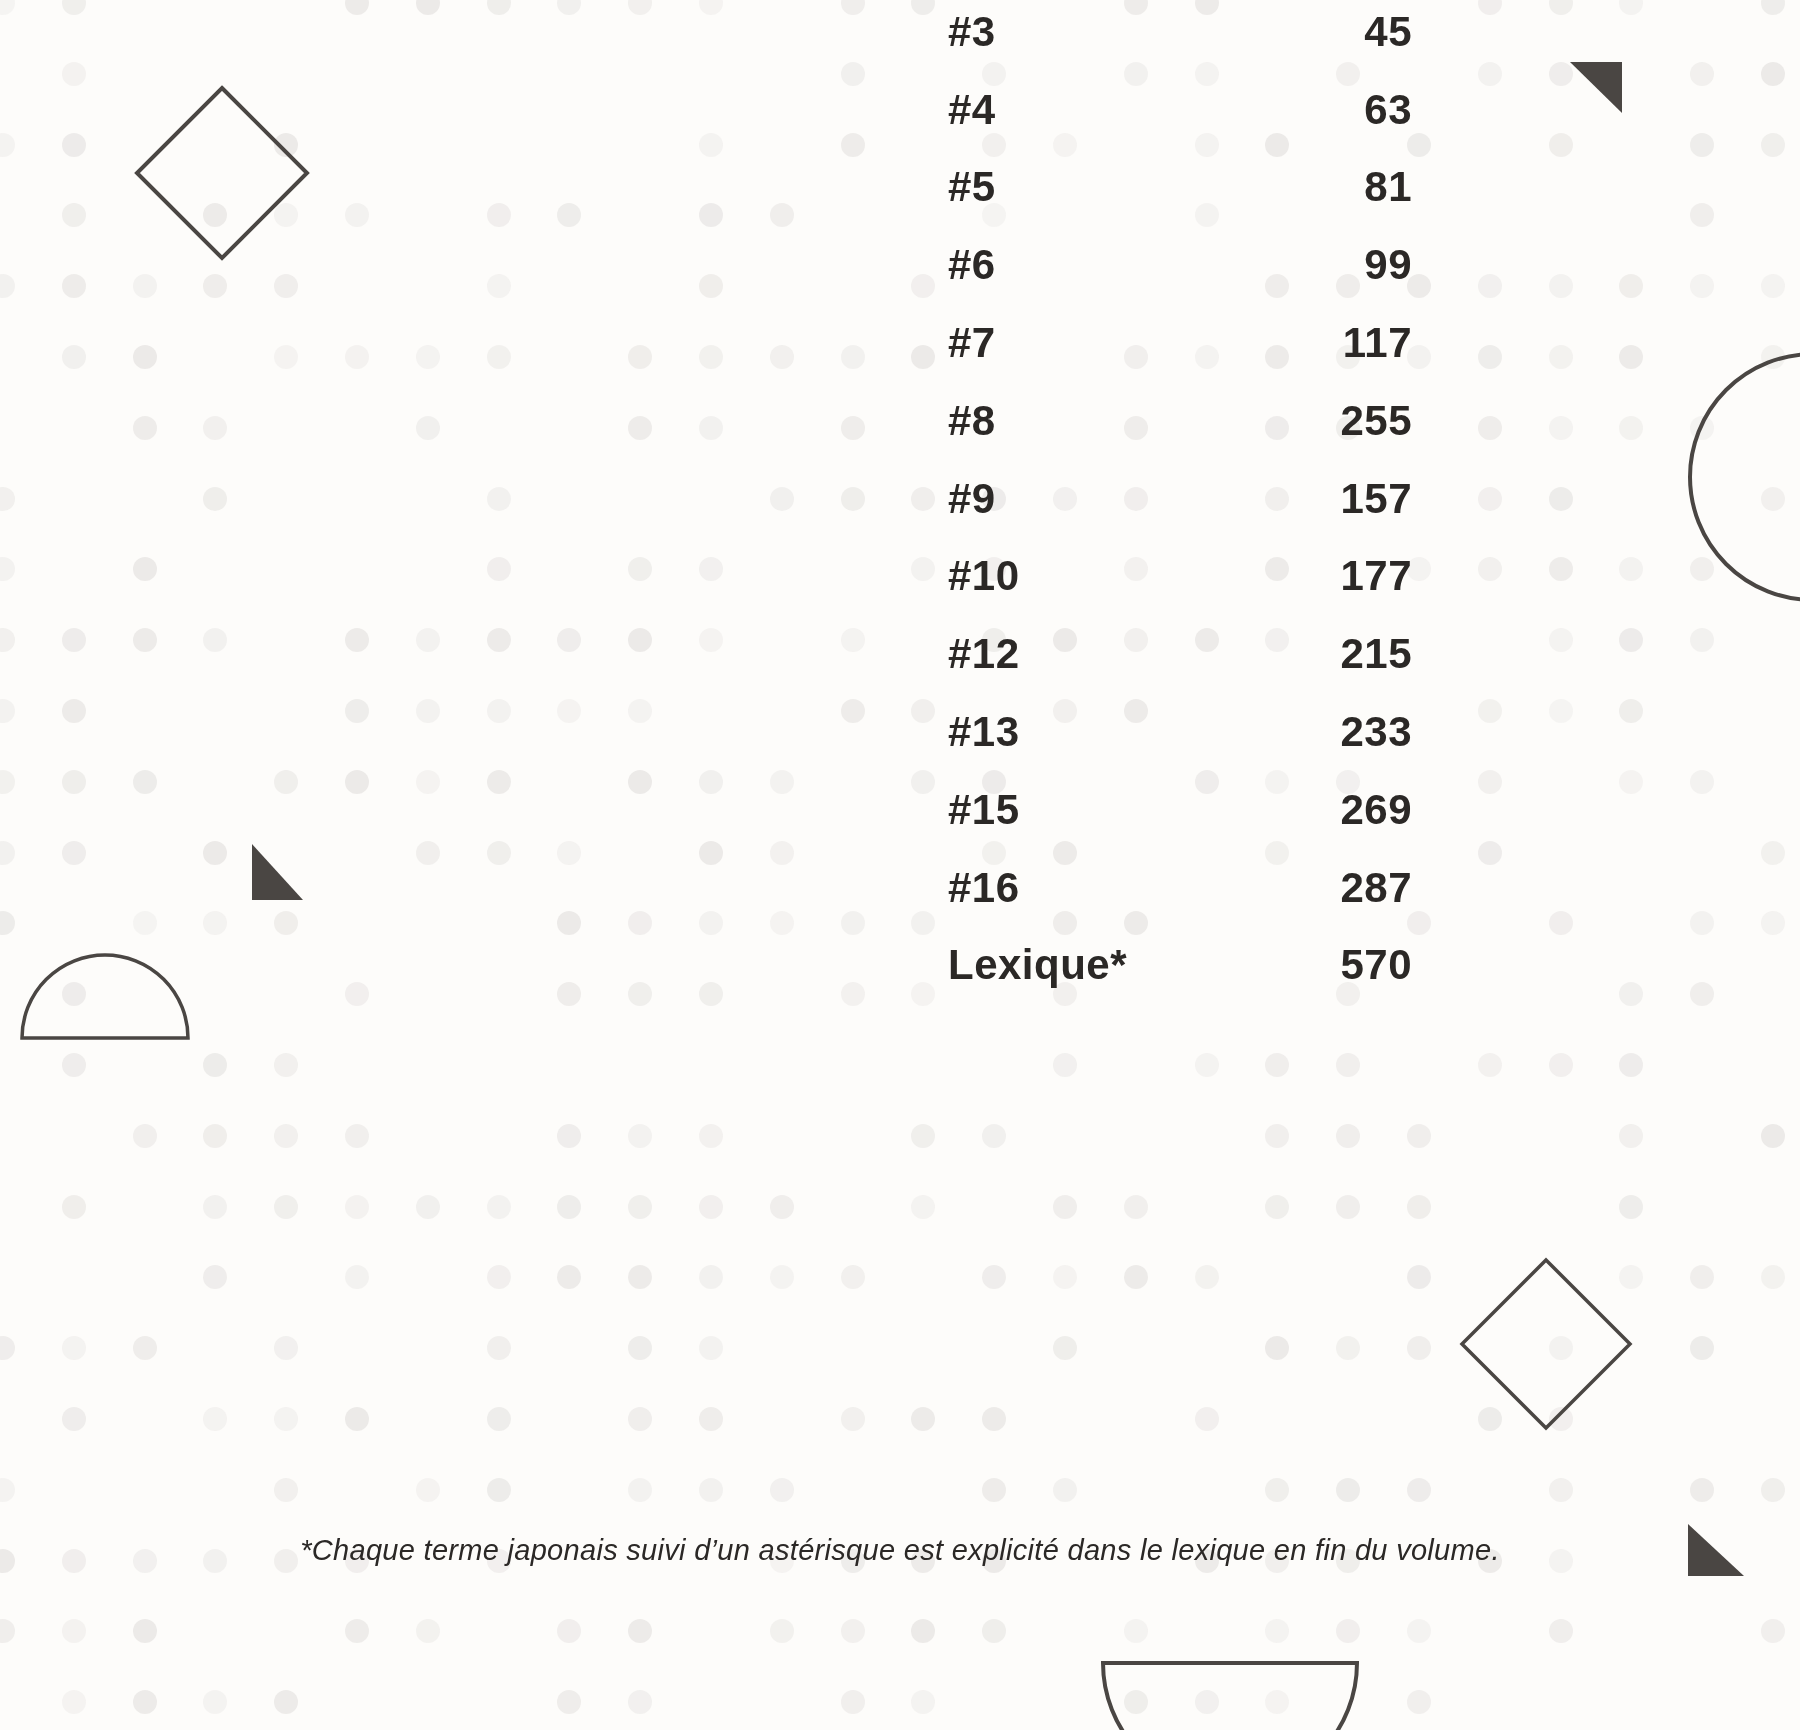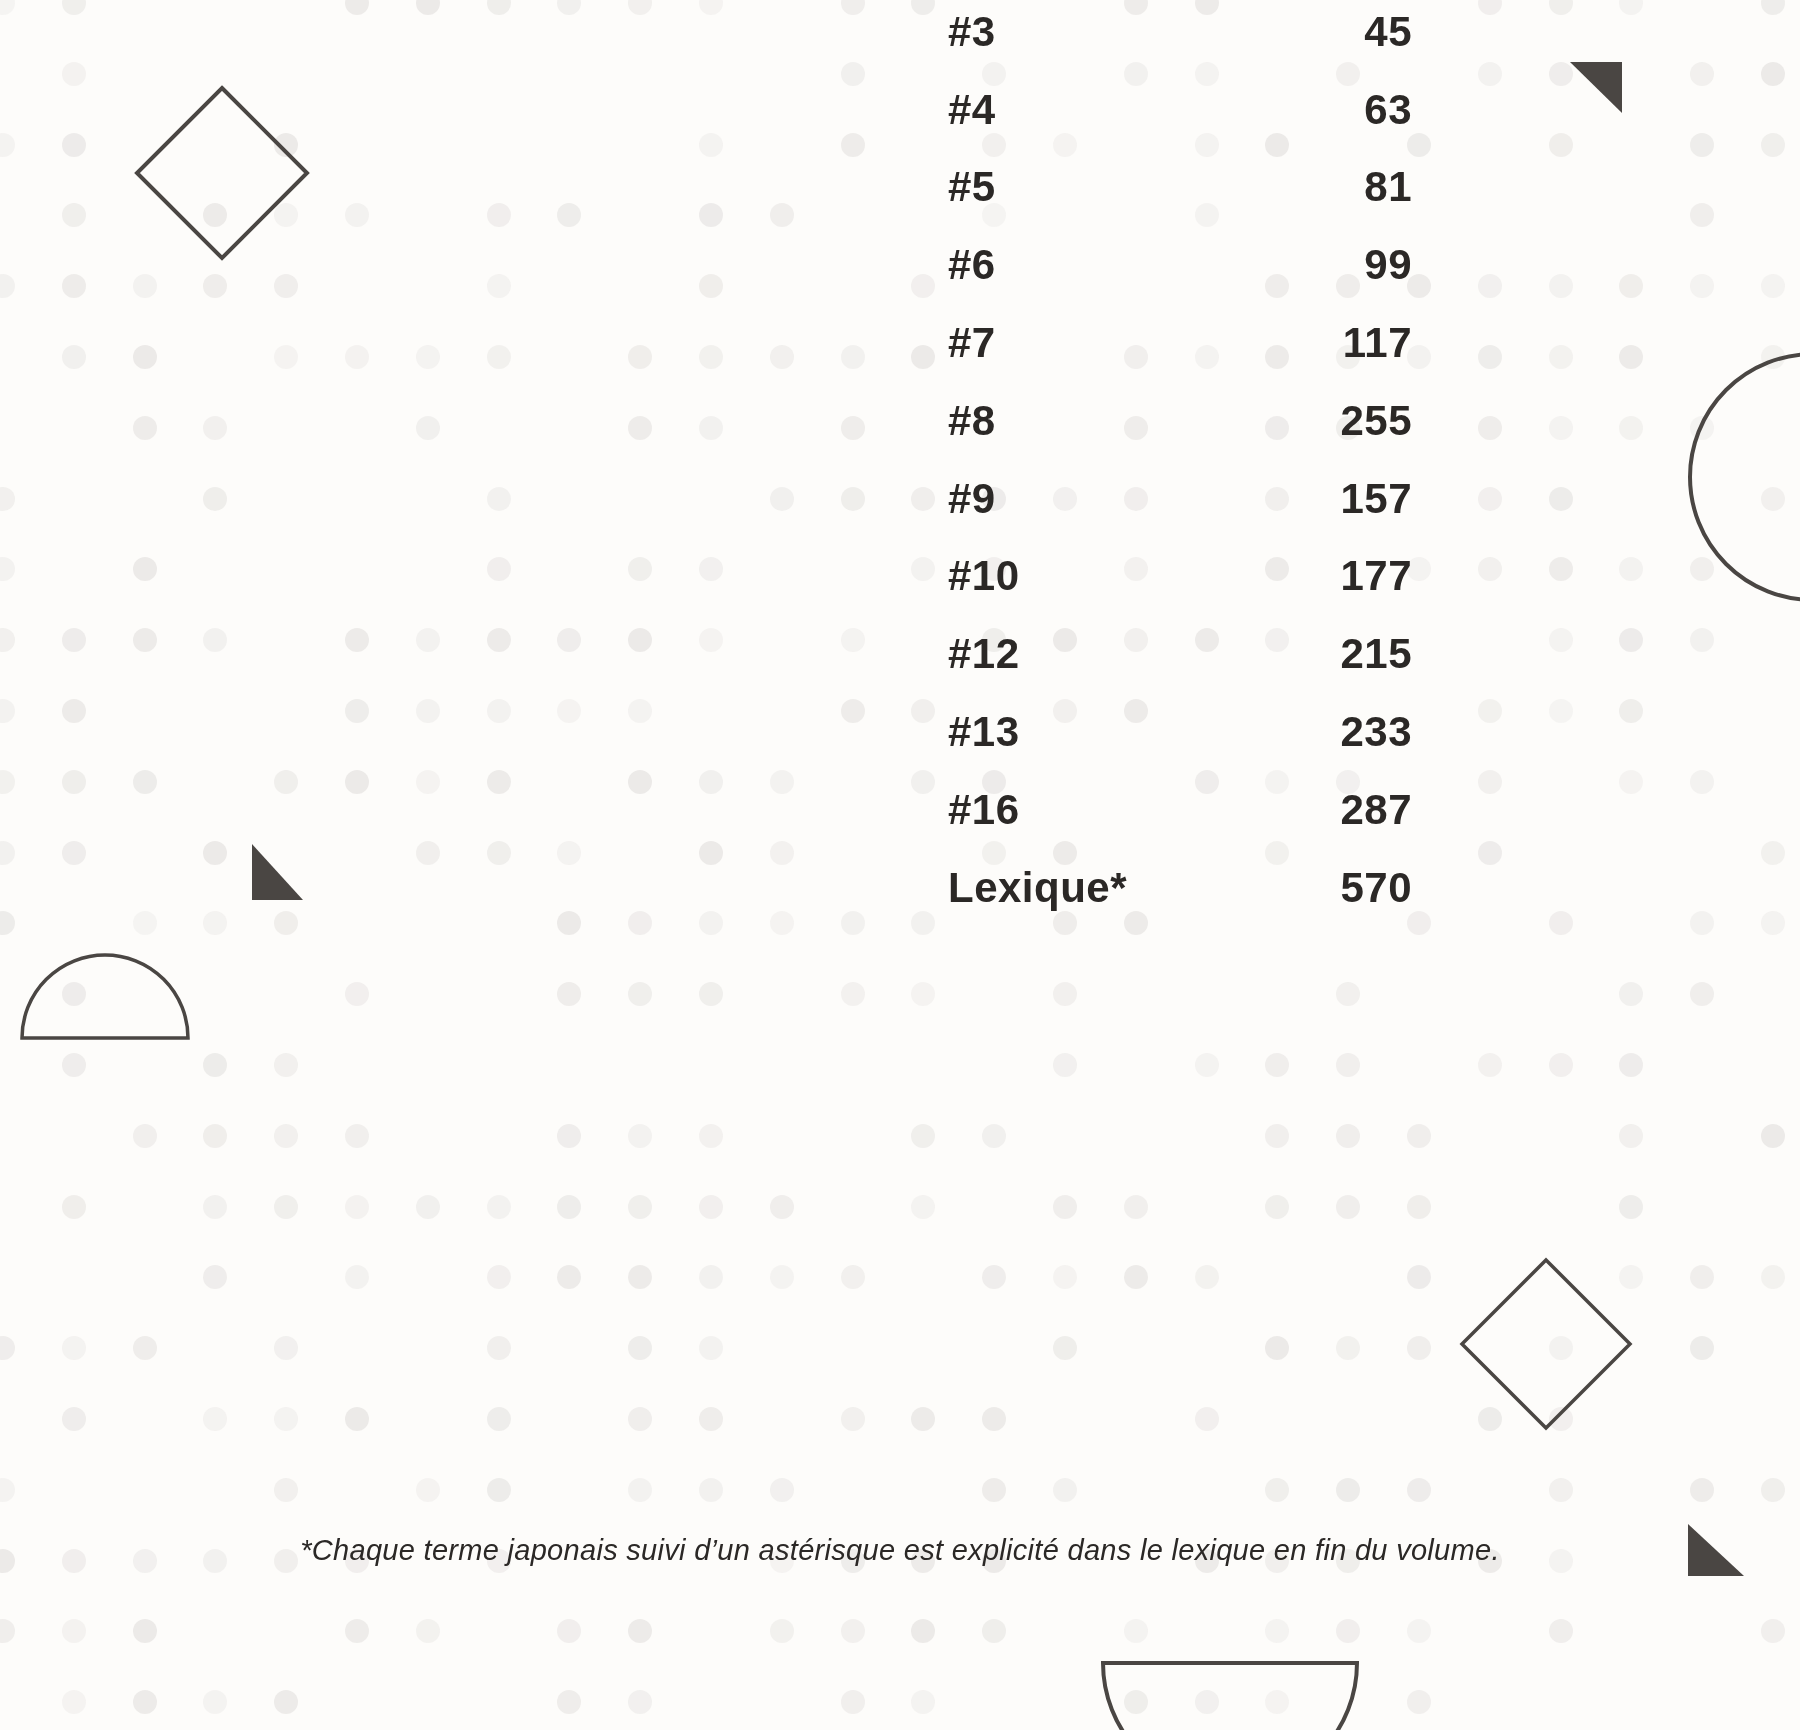--- a/index.html
+++ b/index.html
@@ -502,20 +502,24 @@
       </div>
       <div class="toc-row">
         <span class="toc-label">#12</span>
         <span class="toc-page">215</span>
       </div>
       <div class="toc-row">
         <span class="toc-label">#13</span>
         <span class="toc-page">233</span>
       </div>
       <div class="toc-row">
+        <span class="toc-label">#15</span>
+        <span class="toc-page">269</span>
+      </div>
+      <div class="toc-row">
         <span class="toc-label">#16</span>
         <span class="toc-page">287</span>
       </div>
       <div class="toc-row">
         <span class="toc-label">Lexique*</span>
         <span class="toc-page">570</span>
       </div>
     </div>
 
   <div class="footnote">*Chaque terme japonais suivi d’un astérisque est explicité dans le lexique en fin du volume.</div>

